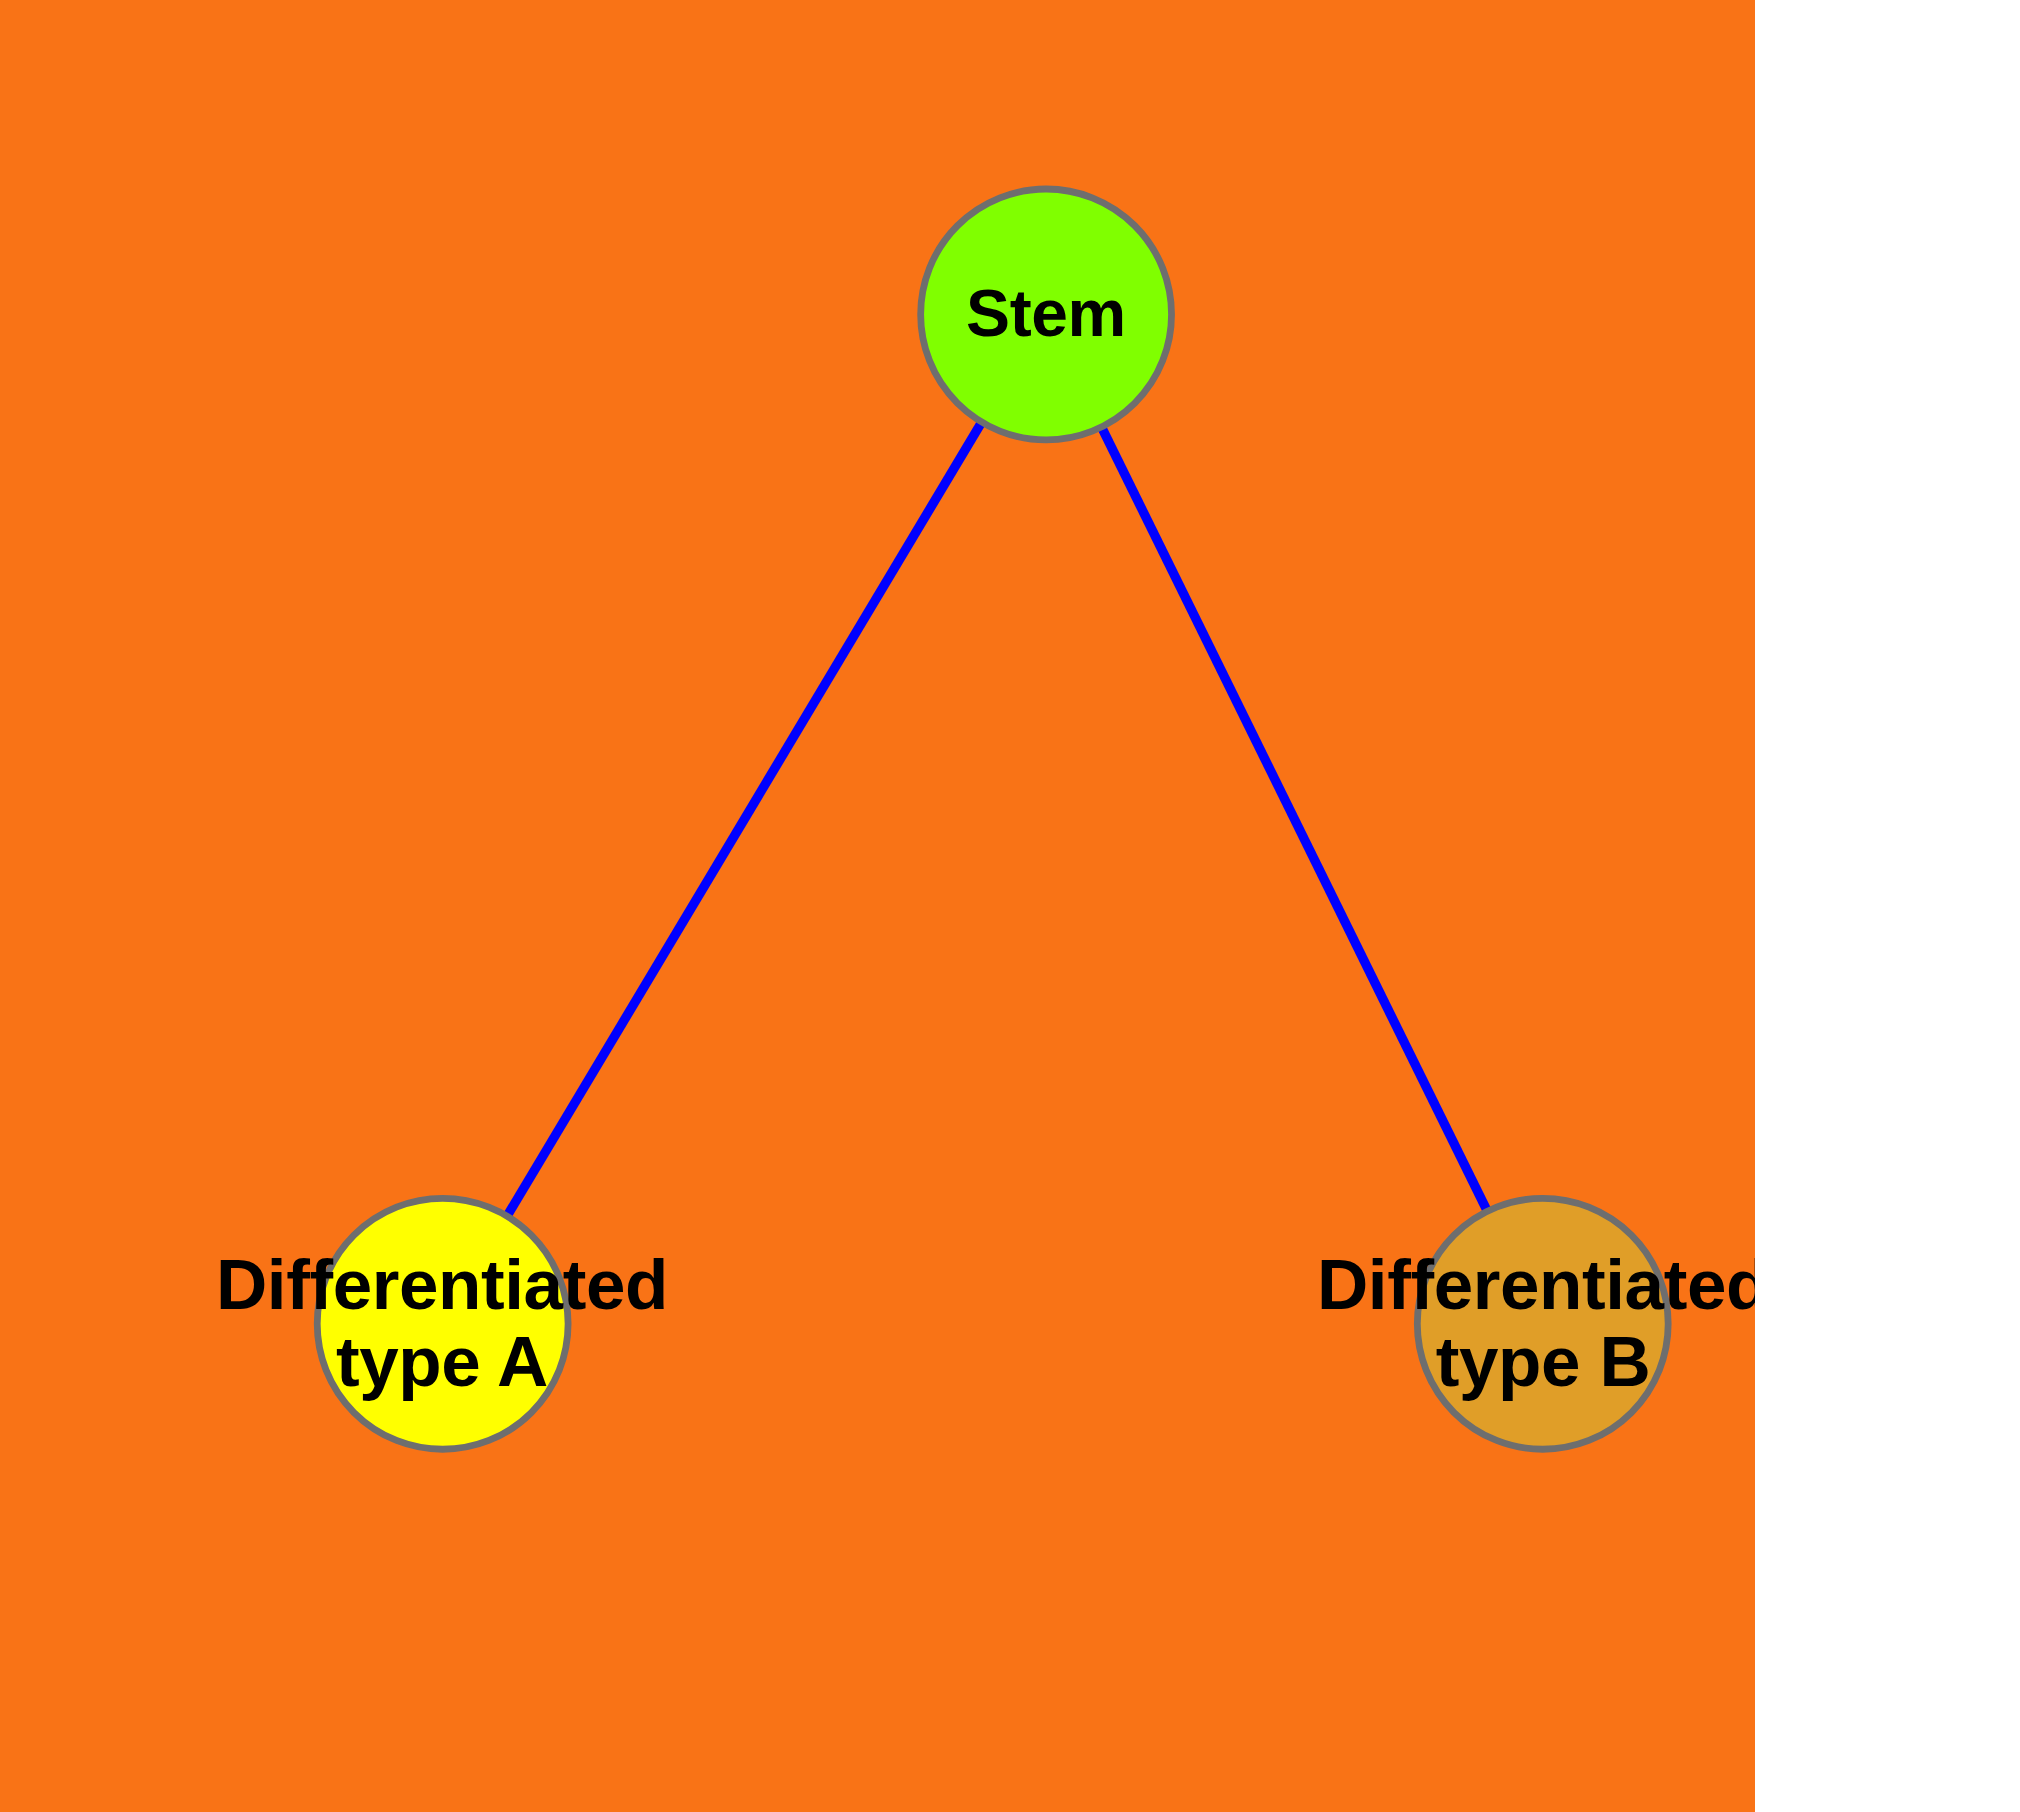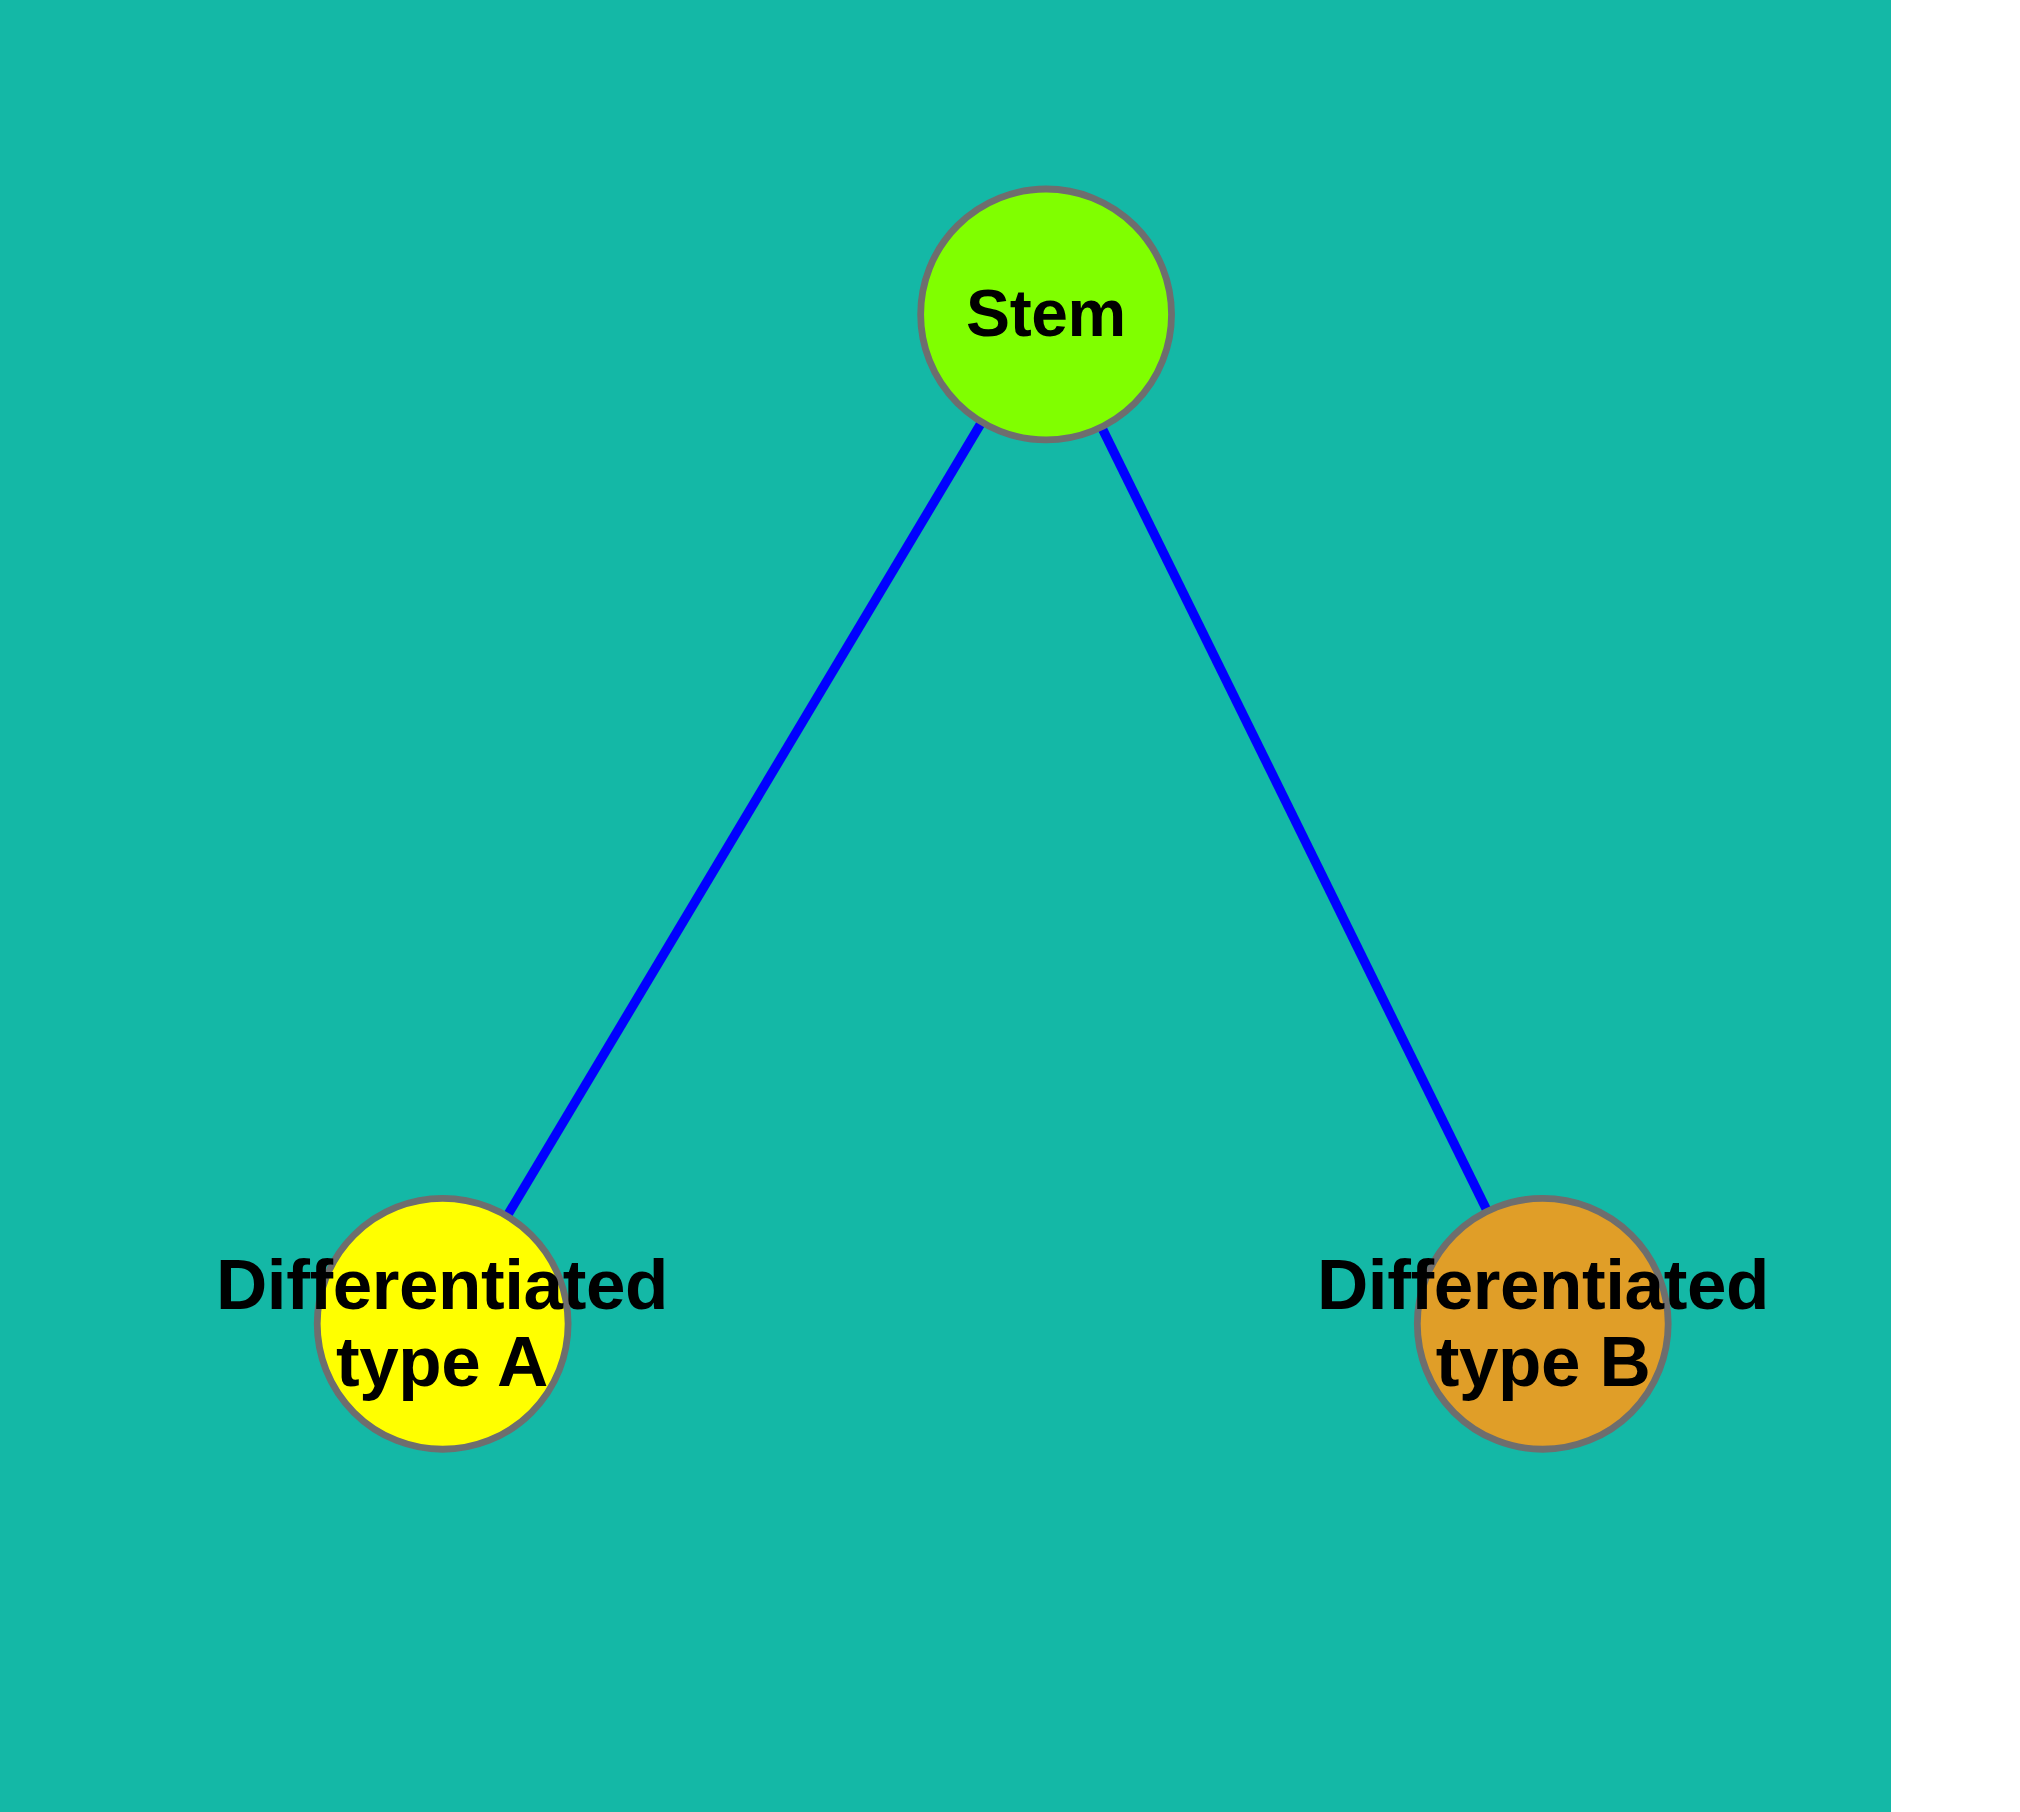--- a/index.html
+++ b/index.html
@@ -41,21 +41,21 @@
   .node-label.root {
     font-size: 66px;
   }
   .node-label.leaf {
     font-size: 71px;
   }
 </style>
 </head>
 <body>
 
-<div id="canvas" style="width: 1891px; height: 1812px; background: #14b8a6; text-decoration: underline;">
+<div id="canvas" style="width: 1755px; height: 1812px; background: #f97316; text-decoration: underline;">
 
   <svg id="graph-svg" viewBox="0 0 2384 2138" aria-hidden="true">
     <g>
       <line id="edge-stem-to-a" x1="1234" y1="371" x2="522" y2="1562" stroke="#0000ff" stroke-width="11" stroke-linecap="butt"></line>
       <line id="edge-stem-to-b" x1="1234" y1="371" x2="1820" y2="1562" stroke="#0000ff" stroke-width="11" stroke-linecap="butt"></line>
     </g>
     <g>
       <circle id="node-stem" cx="1234" cy="371" r="148" fill="#80ff00" stroke="#6e6e6e" stroke-width="8"></circle>
       <circle id="node-diff_a" cx="522" cy="1562" r="148" fill="#ffff00" stroke="#6e6e6e" stroke-width="8"></circle>
       <circle id="node-diff_b" cx="1820" cy="1562" r="148" fill="#e09e28" stroke="#6e6e6e" stroke-width="8"></circle>

